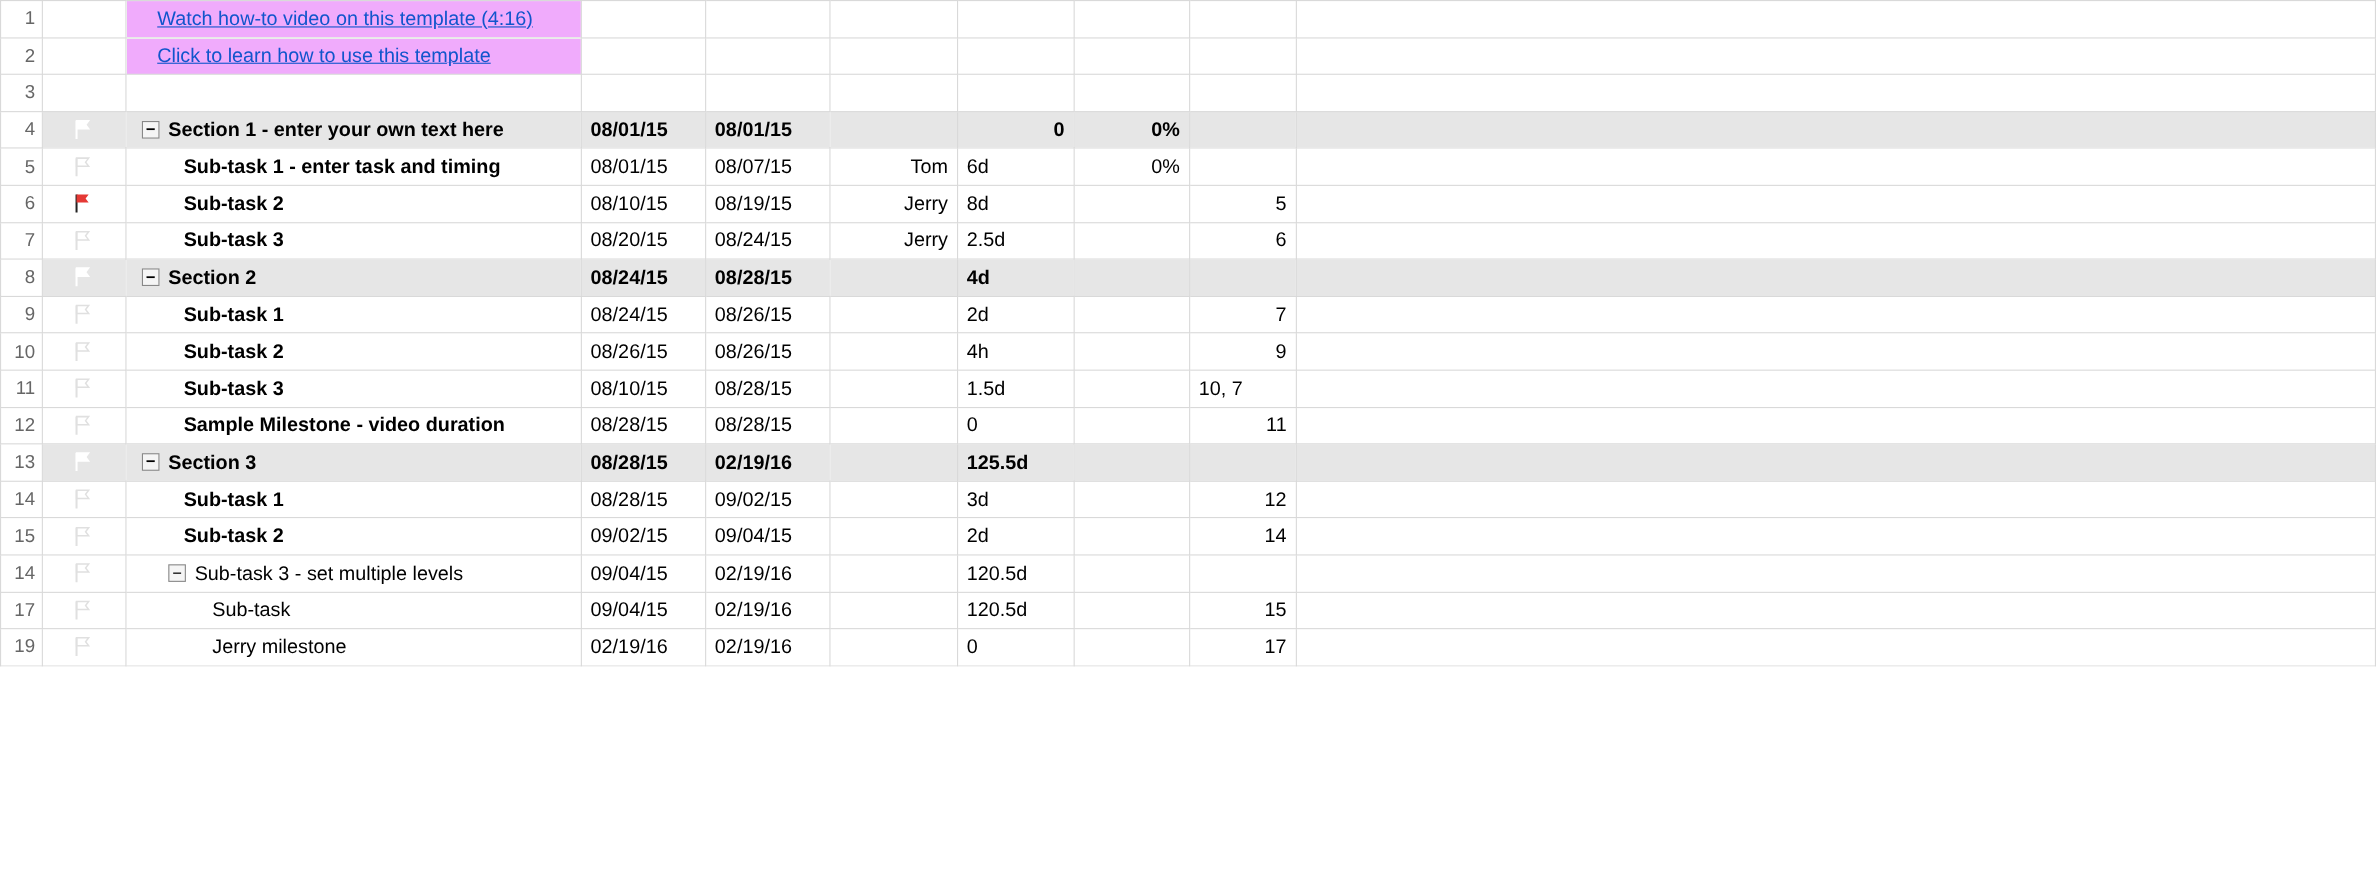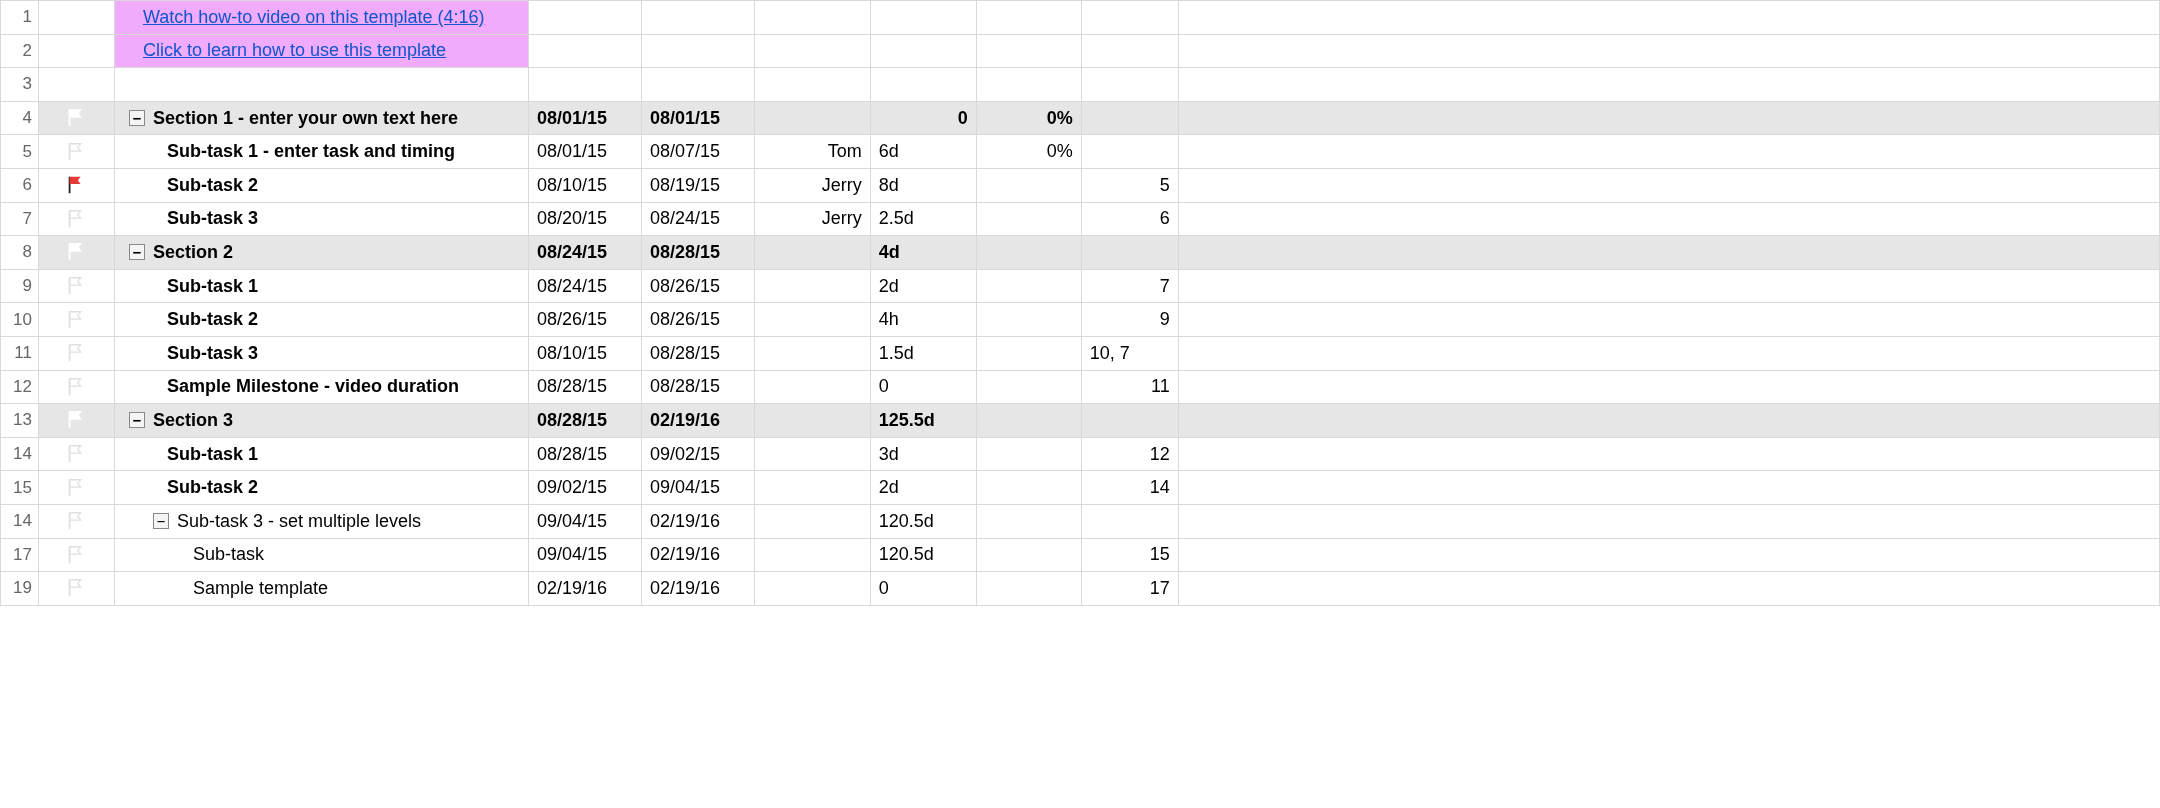--- a/index.html
+++ b/index.html
@@ -392,21 +392,21 @@
       <div class="cell c-last"></div>
     </div>
     <div class="row">
       <div class="cell row-header">19</div>
       <div class="cell c-flag"><span class="flag-icon"><svg viewBox="0 0 24 24">
             <path d="M5 3 L5 21" stroke="#e0e0e0" stroke-width="2" fill="none"></path>
             <path d="M5 3 L17 3 L14 7 L17 11 L5 11 Z" fill="none" stroke="#e0e0e0" stroke-width="1.5"></path>
           </svg></span></div>
       <div class="cell c-task">
         <div class="task-cell task-text-2">
-          <span>Sample template</span>
+          <span>Jerry milestone</span>
         </div>
       </div>
       <div class="cell c-start">02/19/16</div>
       <div class="cell c-end">02/19/16</div>
       <div class="cell c-assign"></div>
       <div class="cell c-dur">0</div>
       <div class="cell c-pct num-right"></div>
       <div class="cell c-pred num-right">17</div>
       <div class="cell c-last"></div>
     </div>

